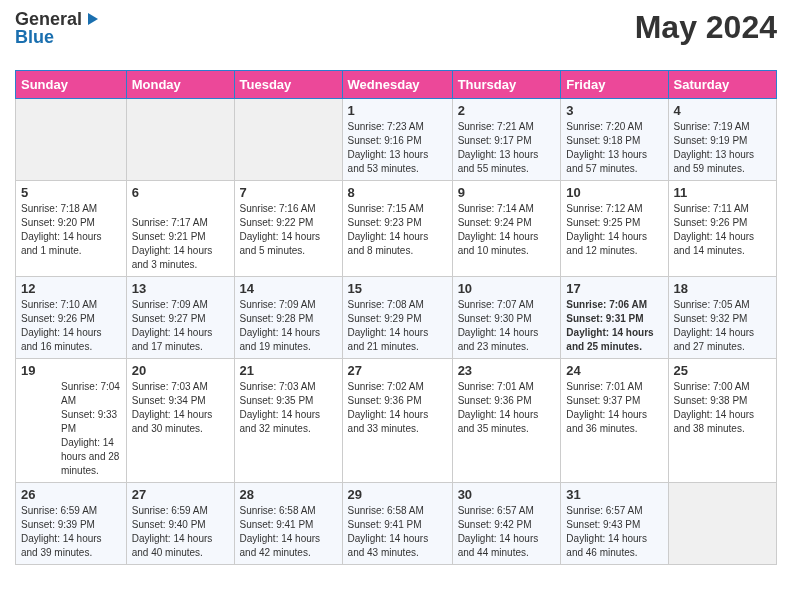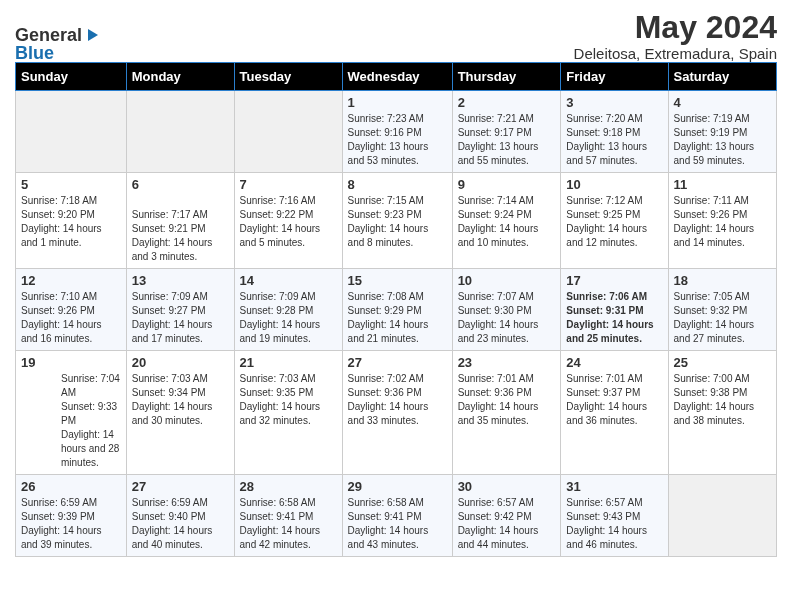--- a/index.html
+++ b/index.html
@@ -6,22 +6,22 @@
     body {
       font-family: Arial, sans-serif;
       background: #fff;
       width: 792px;
       min-height: 612px;
       padding: 10px 15px 15px 15px;
     }
     .header {
       display: flex;
       justify-content: space-between;
-      align-items: flex-end;
-      margin-bottom: 0;
+      align-items: center;
+      margin-bottom: 24px;
       gap: 32px;
     }
     .logo {
       display: flex;
       flex-direction: column;
       align-items: flex-start;
     }
     .logo-general {
       font-size: 18px;
       font-weight: bold;
@@ -53,21 +53,21 @@
     .location-title {
       font-size: 15px;
       color: #333;
     }
     table {
       width: 100%;
       border-collapse: collapse;
       font-size: 11px;
     }
     thead th {
-      background-color: #000000;
+      background-color: #ec4899;
       color: #fff;
       text-align: left;
       padding: 6px 5px;
       font-size: 13px;
       font-weight: bold;
       border: 1px solid #2a7fce;
     }
     tbody td {
       border: 1px solid #ccc;
       vertical-align: top;
@@ -104,21 +104,20 @@
     <div style="display:flex;align-items:center;">
       <span class="logo-general">General</span>
       <svg class="logo-icon" viewBox="0 0 16 16">
         <polygon points="4,2 14,8 4,14" fill="#1a6faf"></polygon>
       </svg>
     </div>
     <span class="logo-blue">Blue</span>
   </div>
   <div class="title-block">
     <div class="month-title">May 2024</div>
-    <div class="location-title">Deleitosa, Extremadura, Spain</div>
   </div>
 </div>
 
 <table>
   <thead>
     <tr>
     <th>Sunday</th>
         <th>Monday</th>
         <th>Tuesday</th>
         <th>Wednesday</th>

